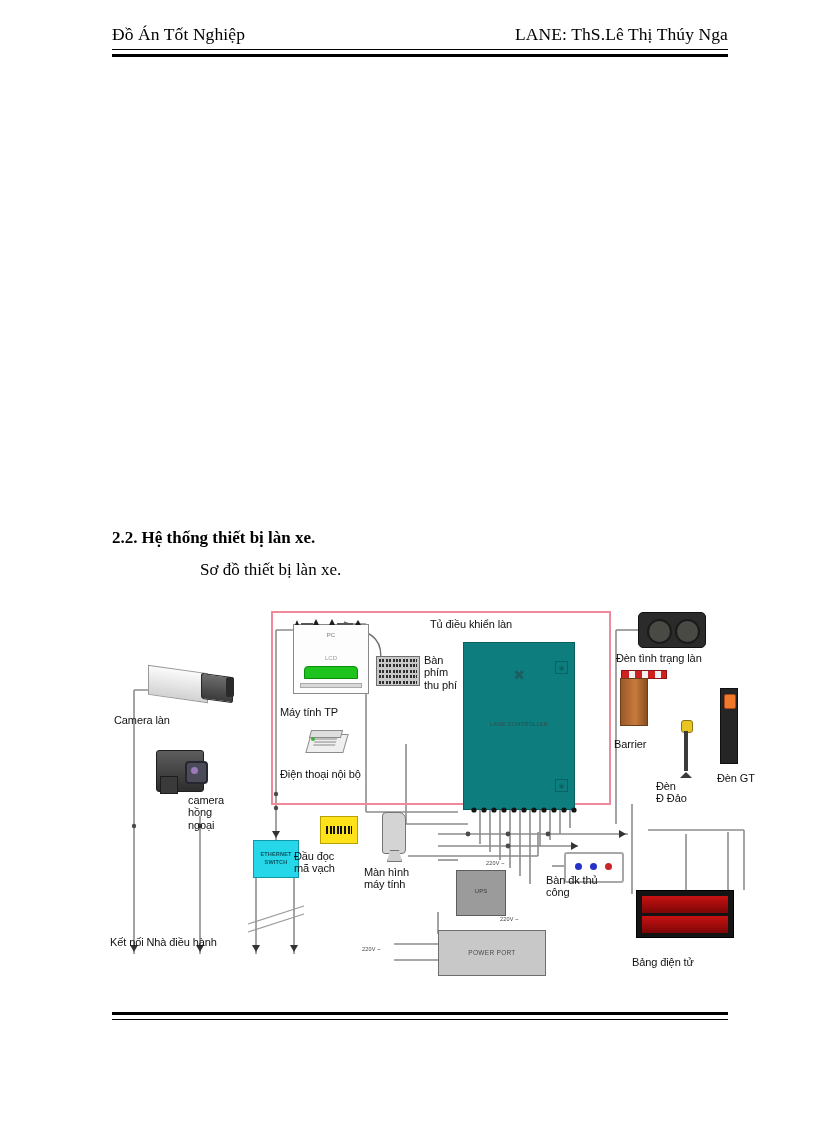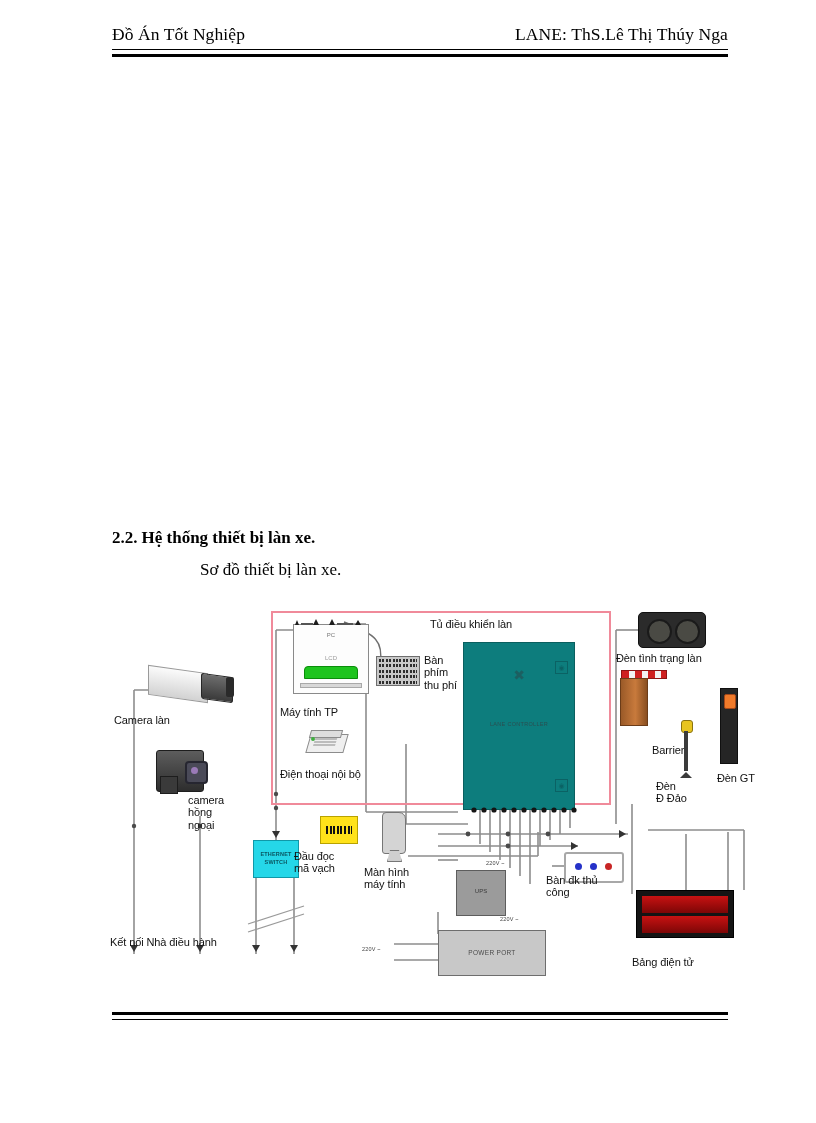--- a/index.html
+++ b/index.html
@@ -592,21 +592,21 @@
     <div class="dev traffic-head" style="left:530px; top:18px;">
       <div class="th-lens" style="left:8px;"></div>
       <div class="th-lens" style="left:36px;"></div>
     </div>
     <div class="dg-label" style="left:508px; top:58px;">Đèn tình trạng làn</div>
 
     <div class="dev barrier-unit" style="left:512px; top:76px;">
       <div class="bar-arm"></div>
       <div class="bar-body"></div>
     </div>
-    <div class="dg-label" style="left:506px; top:150px;margin-left:38px;">Barrier</div>
+    <div class="dg-label" style="left:506px; top:144px;">Barrier</div>
 
     <div class="dev island-light" style="left:572px; top:126px;">
       <div class="il-lamp"></div>
       <div class="il-pole"></div>
       <div class="il-base"></div>
     </div>
     <div class="dg-label" style="left:548px; top:186px;">Đèn
 Đ Đảo</div>
 
     <div class="dev gt-light" style="left:612px; top:94px;">

